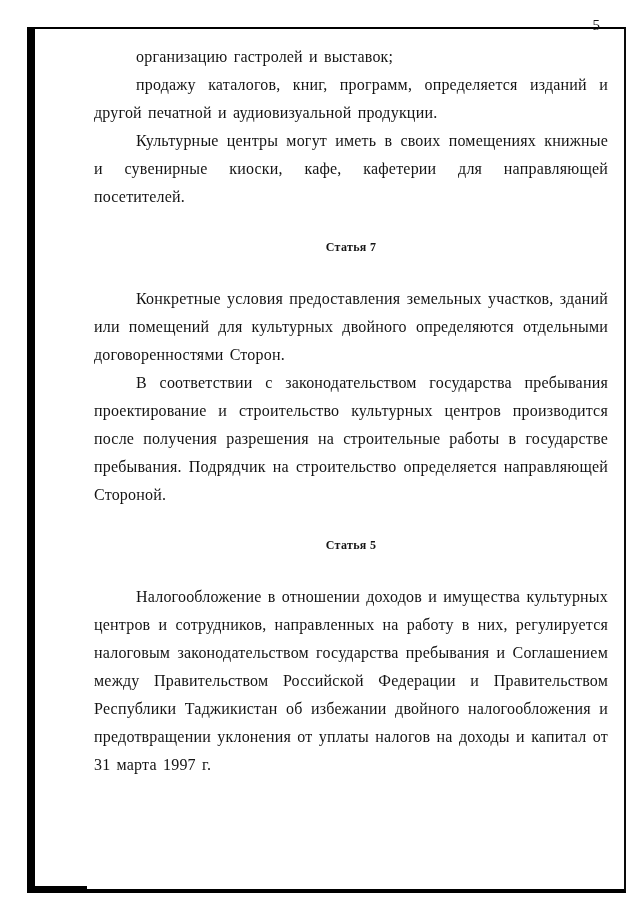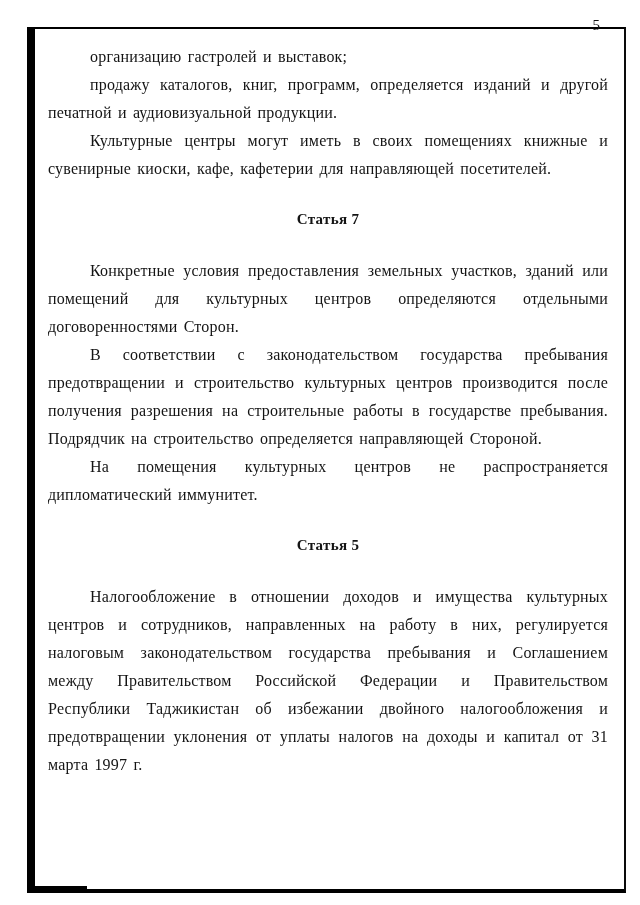--- a/index.html
+++ b/index.html
@@ -42,50 +42,50 @@
   .page-number {
     position: absolute;
     top: -12px;
     right: 24px;
     font-size: 15px;
     line-height: 16px;
     color: #111;
   }
   .content {
     margin-top: 2px;
+    margin-left: 46px;
   }
   .para {
     margin: 0;
     font-size: 16px;
     line-height: 28px;
     text-align: justify;
     text-indent: 42px;
     word-spacing: 2px;
     letter-spacing: 0.2px;
   }
   .heading {
     margin: 22px 0 24px 0;
-    font-size: 15px;
+    font-size: 12px;
     line-height: 28px;
     font-weight: 700;
     text-align: center;
     text-indent: 0;
     letter-spacing: 0.3px;
   }
 </style>
 </head>
 <body>
 
 <div class="frame">
   <span class="page-number">5</span>
 
   <div class="content">
     <p class="para">организацию гастролей и выставок;</p>
     <p class="para">продажу каталогов, книг, программ, определяется изданий и другой печатной и аудиовизуальной продукции.</p>
     <p class="para">Культурные центры могут иметь в своих помещениях книжные и сувенирные киоски, кафе, кафетерии для направляющей посетителей.</p>
     <p class="heading">Статья 7</p>
-    <p class="para">Конкретные условия предоставления земельных участков, зданий или помещений для культурных центров определяются отдельными договоренностями Сторон.</p>
-    <p class="para">В соответствии с законодательством государства пребывания предотвращении и строительство культурных центров производится после получения разрешения на строительные работы в государстве пребывания. Подрядчик на строительство определяется направляющей Стороной.</p>
-    <p class="para">На помещения культурных центров не распространяется дипломатический иммунитет.</p>
+    <p class="para">Конкретные условия предоставления земельных участков, зданий или помещений для культурных двойного определяются отдельными договоренностями Сторон.</p>
+    <p class="para">В соответствии с законодательством государства пребывания проектирование и строительство культурных центров производится после получения разрешения на строительные работы в государстве пребывания. Подрядчик на строительство определяется направляющей Стороной.</p>
     <p class="heading">Статья 5</p>
     <p class="para">Налогообложение в отношении доходов и имущества культурных центров и сотрудников, направленных на работу в них, регулируется налоговым законодательством государства пребывания и Соглашением между Правительством Российской Федерации и Правительством Республики Таджикистан об избежании двойного налогообложения и предотвращении уклонения от уплаты налогов на доходы и капитал от 31 марта 1997 г.</p>
   </div>
 </div>
 
 </body></html>

